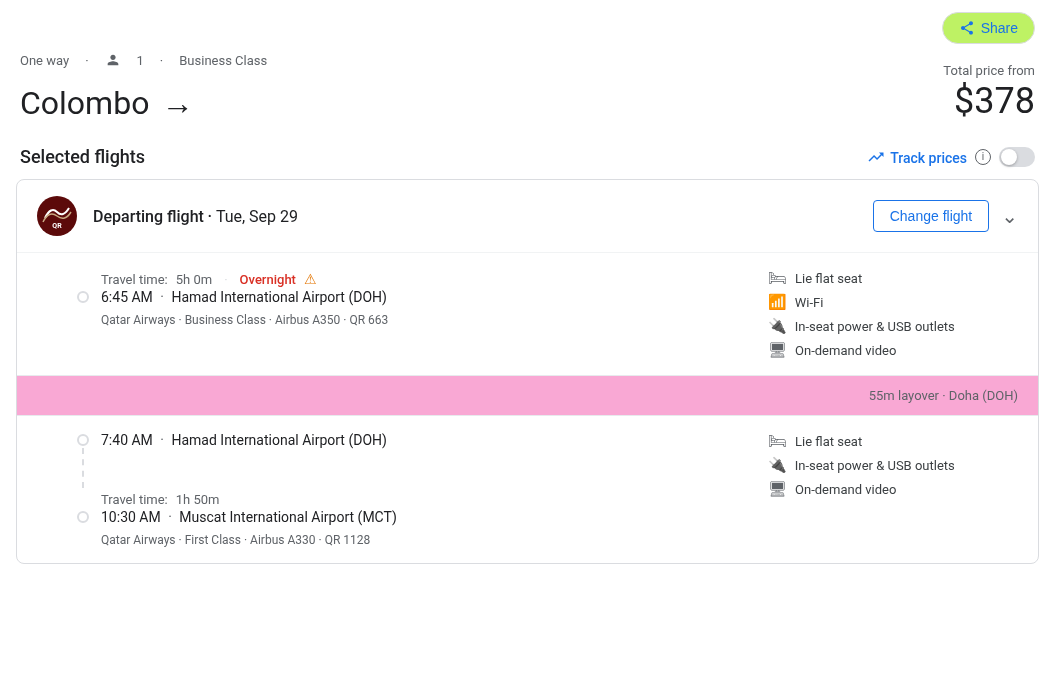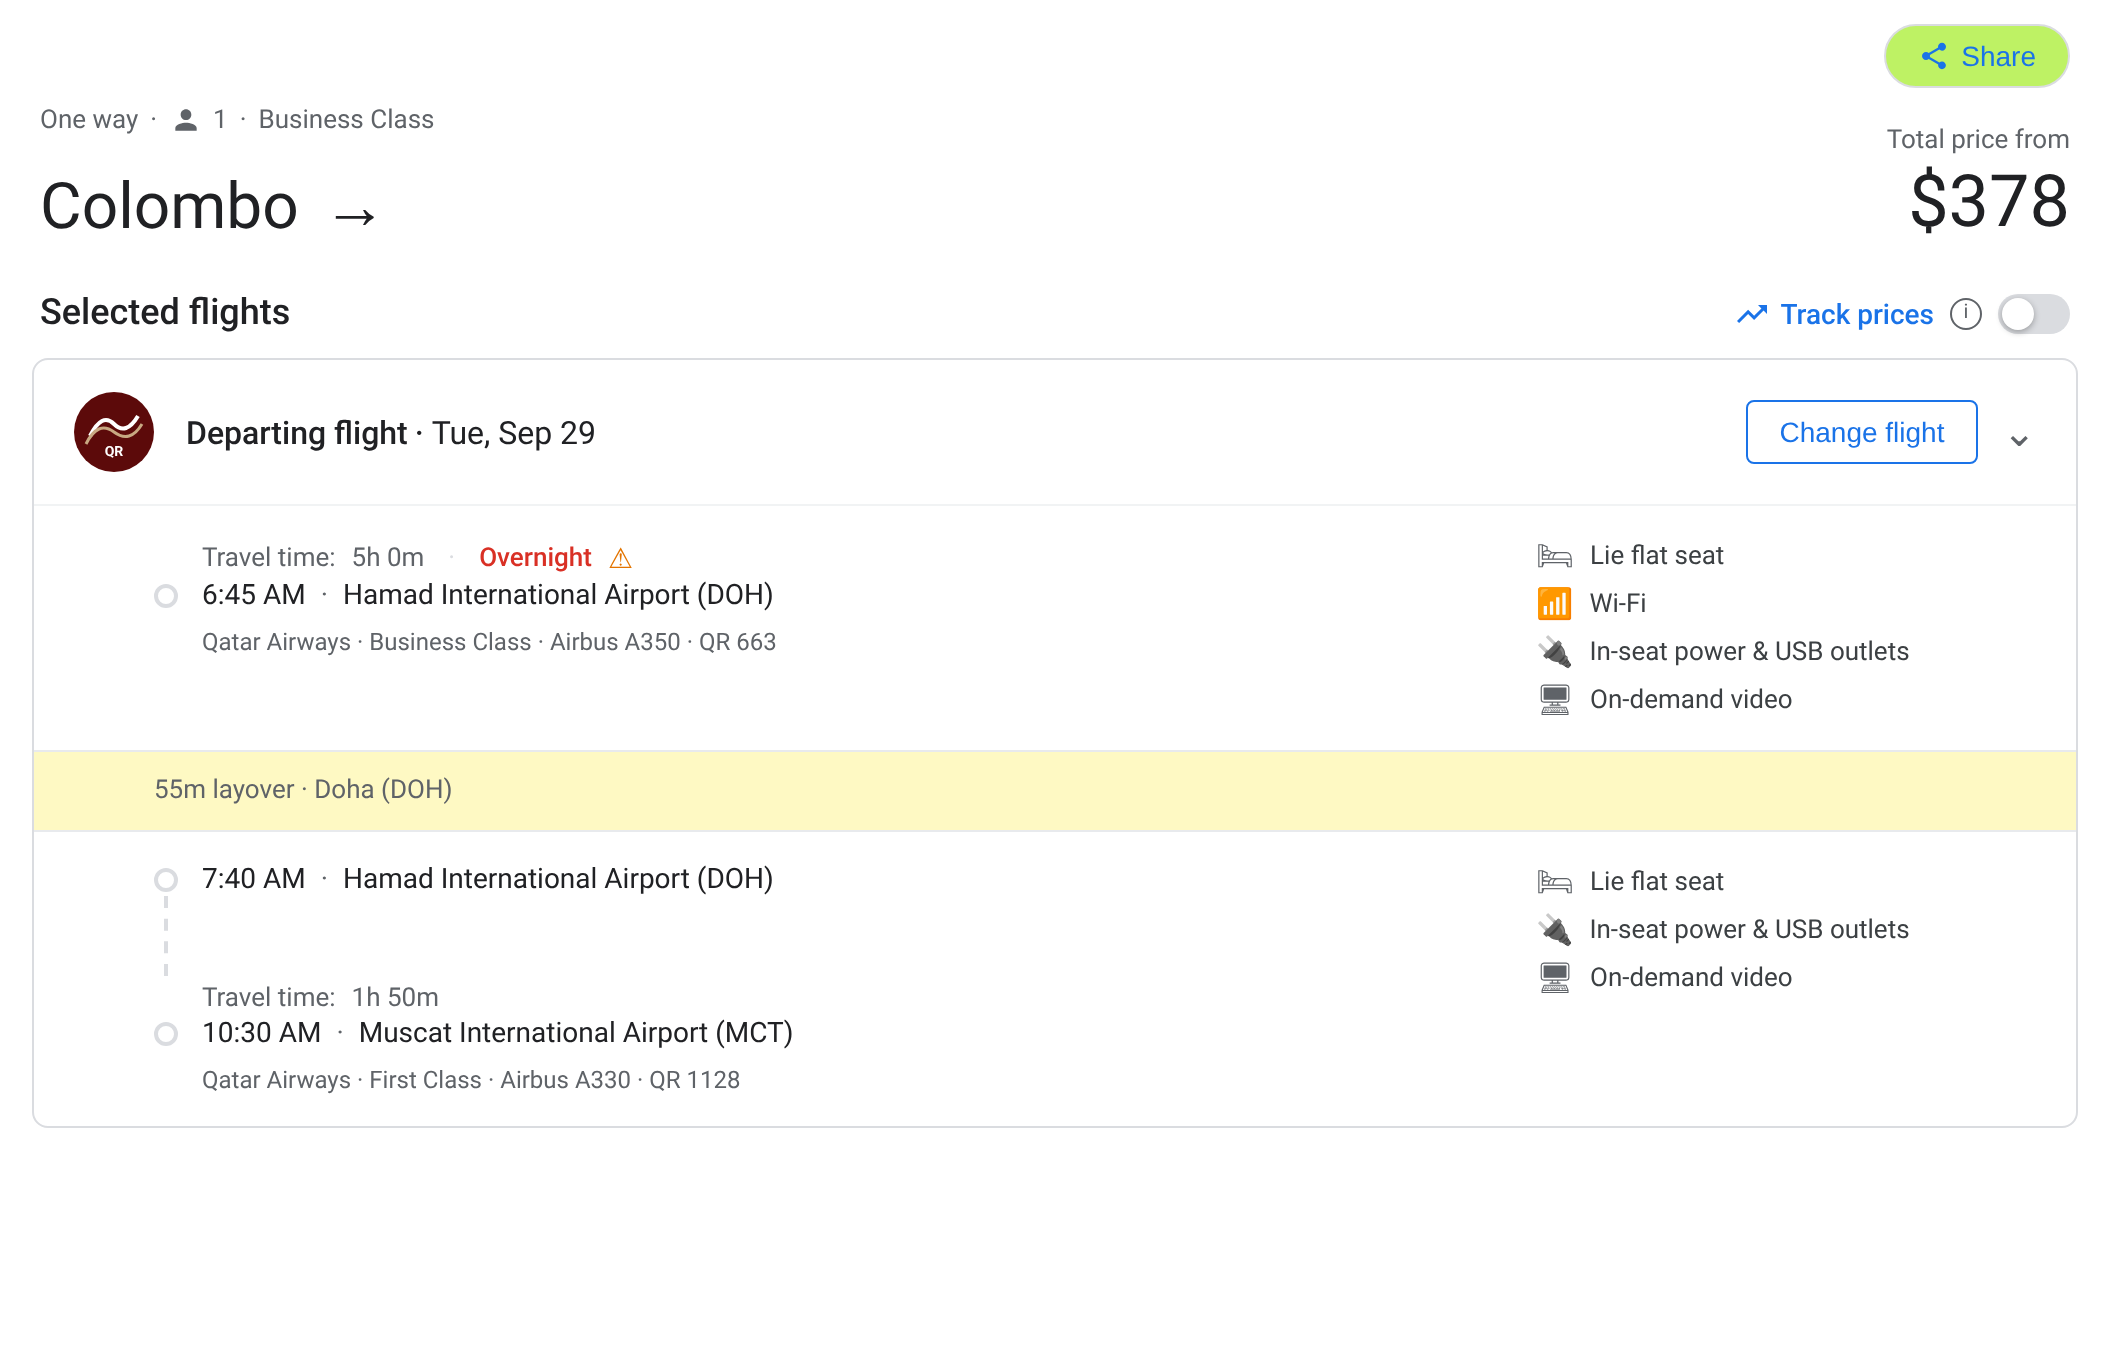--- a/index.html
+++ b/index.html
@@ -42,21 +42,21 @@
     .route-info {
       flex: 1;
     }
 
     .trip-meta {
       font-size: 13px;
       color: #5f6368;
       margin-bottom: 16px;
       display: flex;
       align-items: center;
-      gap: 6px;
+      gap: 16px;
     }
 
     .trip-meta .dot { color: #5f6368; }
 
     .route-title {
       font-size: 32px;
       font-weight: 400;
       color: #202124;
       display: flex;
       align-items: center;
@@ -301,26 +301,27 @@
     }
 
     .airline-info {
       font-size: 12px;
       color: #5f6368;
       margin-top: 8px;
       margin-left: 24px;
     }
 
     .layover-bar {
-      background: #fef9c3;
+      background: #f9a8d4;
       padding: 12px 20px 12px 60px;
       font-size: 13px;
       color: #5f6368;
       border-top: 1px solid #e8eaed;
       border-bottom: 1px solid #e8eaed;
+      text-align: right;
     }
   </style>
 </head>
 <body>
 
 <div class="top-bar">
   <button class="share-btn">
     <svg width="16" height="16" viewBox="0 0 24 24" fill="#1a73e8">
       <path d="M18 16.08c-.76 0-1.44.3-1.96.77L8.91 12.7c.05-.23.09-.46.09-.7s-.04-.47-.09-.7l7.05-4.11c.54.5 1.25.81 2.04.81 1.66 0 3-1.34 3-3s-1.34-3-3-3-3 1.34-3 3c0 .24.04.47.09.7L8.04 9.81C7.5 9.31 6.79 9 6 9c-1.66 0-3 1.34-3 3s1.34 3 3 3c.79 0 1.5-.31 2.04-.81l7.12 4.16c-.05.21-.08.43-.08.65 0 1.61 1.31 2.92 2.92 2.92s2.92-1.31 2.92-2.92-1.31-2.92-2.92-2.92z"></path>
     </svg>

